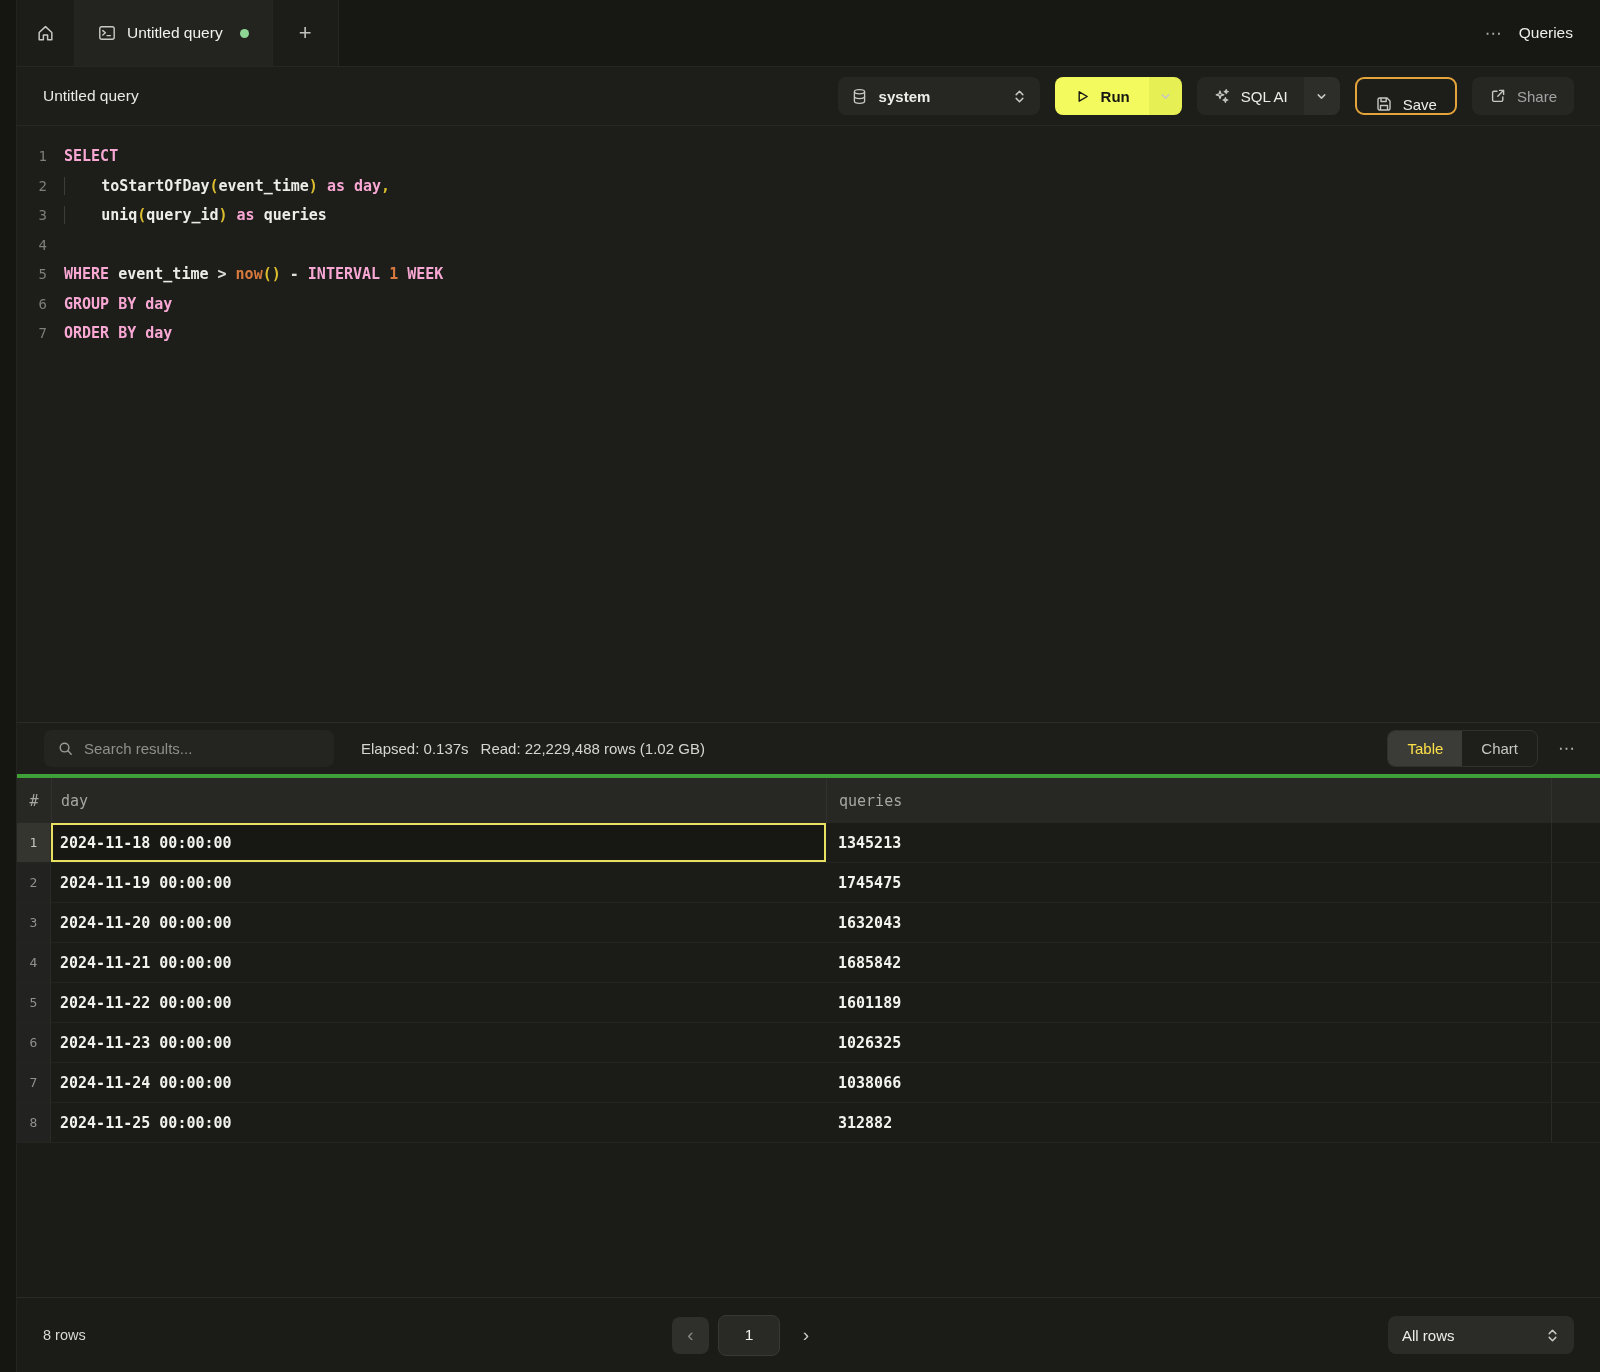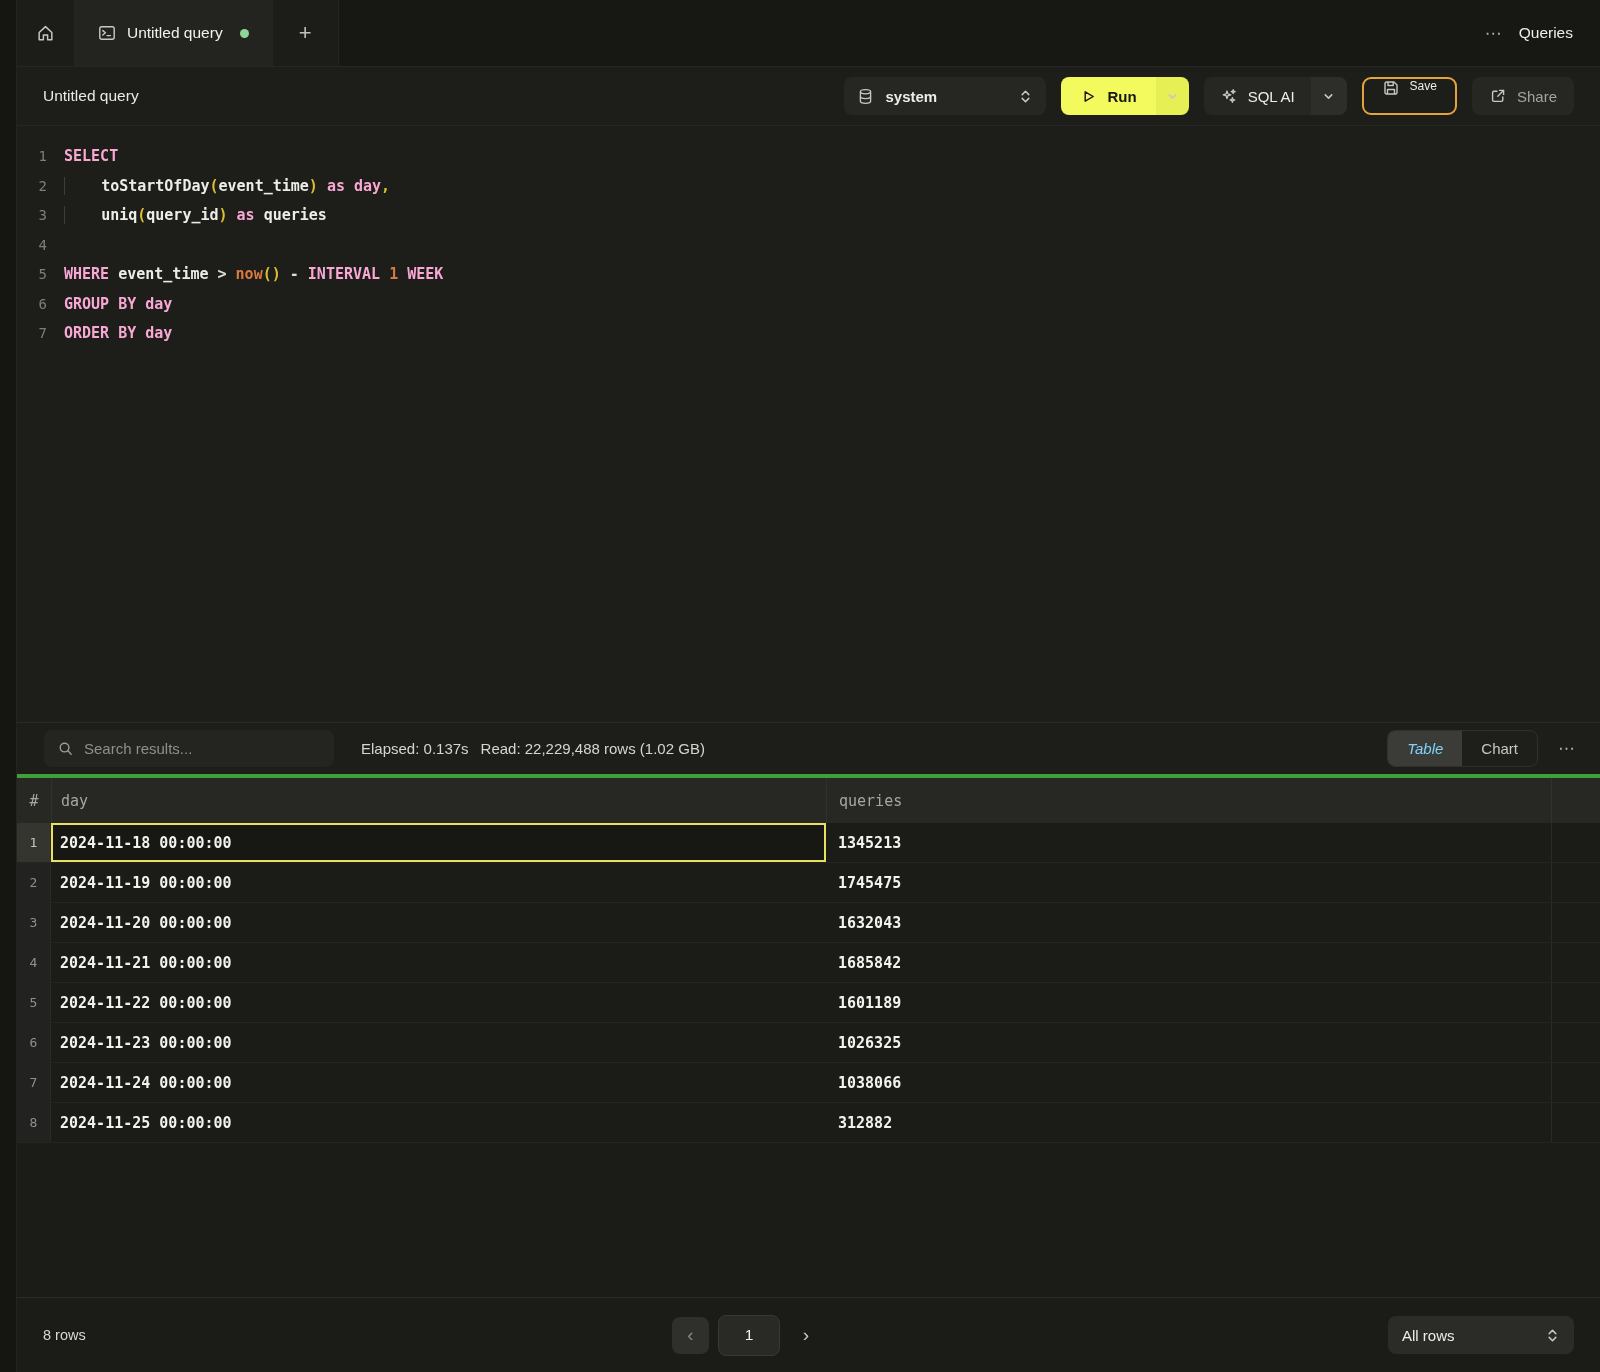--- a/index.html
+++ b/index.html
@@ -33,21 +33,21 @@
   .select-db { height:38px; width:202px; background:#262623; border-radius:8px; display:flex; align-items:center; gap:11px; padding:0 13px; cursor:pointer; }
   .select-db .lbl { flex:1; font-size:15px; color:#ECECE8;font-weight:bold; }
   .icon { display:flex; align-items:center; color:#C7C7C3; }
   .btn-run { height:38px; border-radius:8px; overflow:hidden; display:flex; cursor:pointer; }
   .run-main { background:#F2FA5E; display:flex; align-items:center; gap:10px; padding:0 19px; color:#161613; font-size:15px; font-weight:700; }
   .run-main .icon { color:#161613; }
   .run-chev { width:33px; background:#E6EF53; display:flex; align-items:center; justify-content:center; color:#1A1A17; }
   .btn-split { height:38px; border-radius:8px; overflow:hidden; display:flex; cursor:pointer; }
   .split-main { background:#262623; display:flex; align-items:center; gap:10px; padding:0 16px; font-size:15px; color:#EDEDE9; }
   .split-chev { width:36px; background:#2D2D2A; display:flex; align-items:center; justify-content:center; color:#C7C7C3; }
-  .btn-save { height:38px; border:2px solid #E5A43B; border-radius:9px; background:transparent; display:flex; align-items:flex-start; gap:10px; padding:0 18px; font-size:12px; color:#EDEDE9; cursor:pointer; }
+  .btn-save { height:38px; border:2px solid #E5A43B; border-radius:9px; background:transparent; display:flex; align-items:flex-end; gap:10px; padding:0 18px; font-size:15px; color:#EDEDE9; cursor:pointer; }
   .btn-share { height:38px; background:#262623; border-radius:8px; display:flex; align-items:center; gap:10px; padding:0 17px; font-size:15px; color:#a3a3a3; cursor:pointer; }
 
   
   .editor { height:596px; background:#1D1D1A; padding-top:16px; font-family:"DejaVu Sans Mono", monospace; font-size:15px; overflow:hidden; flex-shrink:0; }
   .code-line { display:flex; line-height:29.5px; white-space:pre; }
   .gutter { width:30px; text-align:right; color:#7E7E7A; font-size:14px; flex-shrink:0; }
   .code { margin-left:17px; font-weight:700; }
   .tok-kw { color:#f9a8d4; }
   .tok-id { color:#ECECE8; }
   .tok-pr { color:#DDBE2E; }
@@ -60,21 +60,21 @@
   .results-bar { height:52px; background:#1D1D1A; border-top:1px solid #2A2A27; display:flex; align-items:center; padding:0 18px 0 27px; flex-shrink:0; }
   .search-box { width:290px; height:37px; background:#242421; border-radius:8px; display:flex; align-items:center; gap:10px; padding:0 13px; }
   .search-box input { background:transparent; border:none; outline:none; color:#E8E8E4; font-size:15px; width:100%; font-family:"Liberation Sans",sans-serif; }
   .search-box input::placeholder { color:#8F8F8B; }
   .search-box .icon { color:#9B9B97; }
   .stat { font-size:15px; color:#D5D5D1; }
   .stat.elapsed { margin-left:27px; }
   .stat.read { margin-left:12px; }
   .segmented { margin-left:auto; display:flex; height:37px; border:1px solid #30302D; border-radius:8px; overflow:hidden; background:#1E1E1B; }
   .seg { display:flex; align-items:center; padding:0 19px; font-size:15px; color:#C6C6C2; cursor:pointer; }
-  .seg.active { background:#3B3B38; color:#7dd3fc;font-style:italic; }
+  .seg.active { background:#3B3B38; color:#fde047; }
   .results-more { margin-left:14px; color:#B2B2AE; font-size:17px; letter-spacing:1px; cursor:pointer; padding:4px 6px; }
 
   .green-bar { height:4px; background:#3FA03A; flex-shrink:0; }
 
   
   .thead { height:45px; background:#272724; display:flex; align-items:center; font-family:"DejaVu Sans Mono", monospace; font-size:15px; color:#A6A6A2; flex-shrink:0; }
   .th-num { width:34px; text-align:center; }
   .th-day { width:775px; padding-left:9px; border-left:1px solid #31312E; align-self:stretch; display:flex; align-items:center; }
   .th-queries { width:726px; padding-left:12px; border-left:1px solid #31312E; border-right:1px solid #31312E; align-self:stretch; display:flex; align-items:center; }
   .tbody { flex-shrink:0; }

